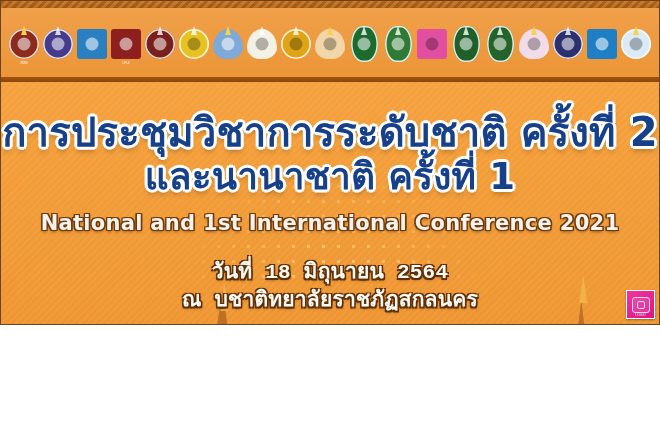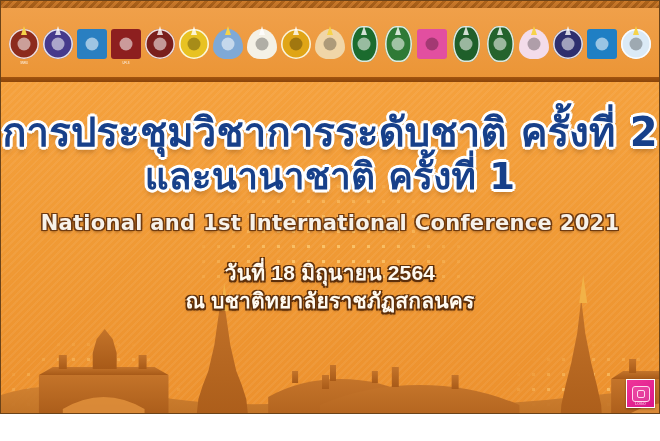--- a/index.html
+++ b/index.html
@@ -5,21 +5,21 @@
 <style>
   html,body{margin:0;padding:0;background:#ffffff;}
   body{
     font-family:"Liberation Sans","DejaVu Sans",sans-serif;
     -webkit-font-smoothing:antialiased;
   }
 
   
   #banner{
     position:relative;
-    width:660px;height:414px;
+    width:660px;height:325px;
     overflow:hidden;
     background:#ef9336;
     box-sizing:border-box;
     border:1px solid #6b4319;
   }
 
   
   .top-strip{
     position:absolute;left:0;top:0;width:100%;height:7px;
     background:
@@ -138,21 +138,21 @@
     letter-spacing:.3px;
     text-shadow:
       -1.4px -1.4px 0 #6e3a10, 1.4px -1.4px 0 #6e3a10,
       -1.4px  1.4px 0 #6e3a10, 1.4px  1.4px 0 #6e3a10,
        0 2px 3px rgba(80,38,8,.55);
   }
   .en-sub .l1,.en-sub .l2{display:block;}
 
   .date-block{
     margin-top:22px;
-    font-family:Liberation Sans, sans-serif;
+    font-family:Liberation Mono, monospace;
     font-weight:bold;
     font-size:21px;line-height:1.32;
     color:#fffaf0;
     letter-spacing:.2px;
     text-shadow:
       -1.5px -1.5px 0 #5d2f0b, 1.5px -1.5px 0 #5d2f0b,
       -1.5px  1.5px 0 #5d2f0b, 1.5px  1.5px 0 #5d2f0b,
        0 2px 3px rgba(70,32,6,.6);
   }
   .date-block .l1,.date-block .l2{display:block;}

